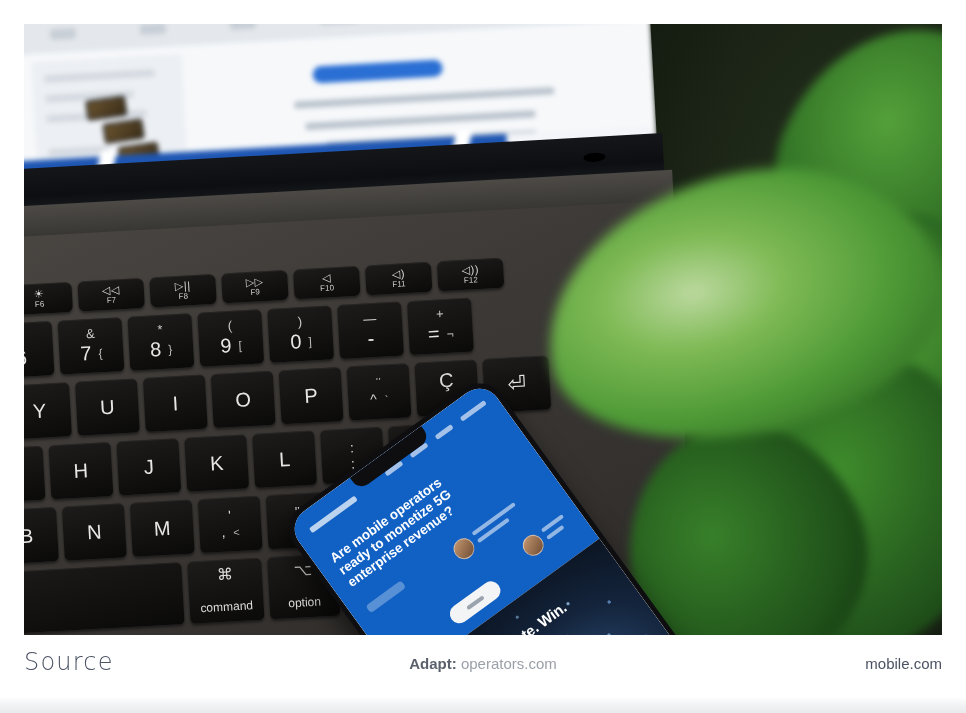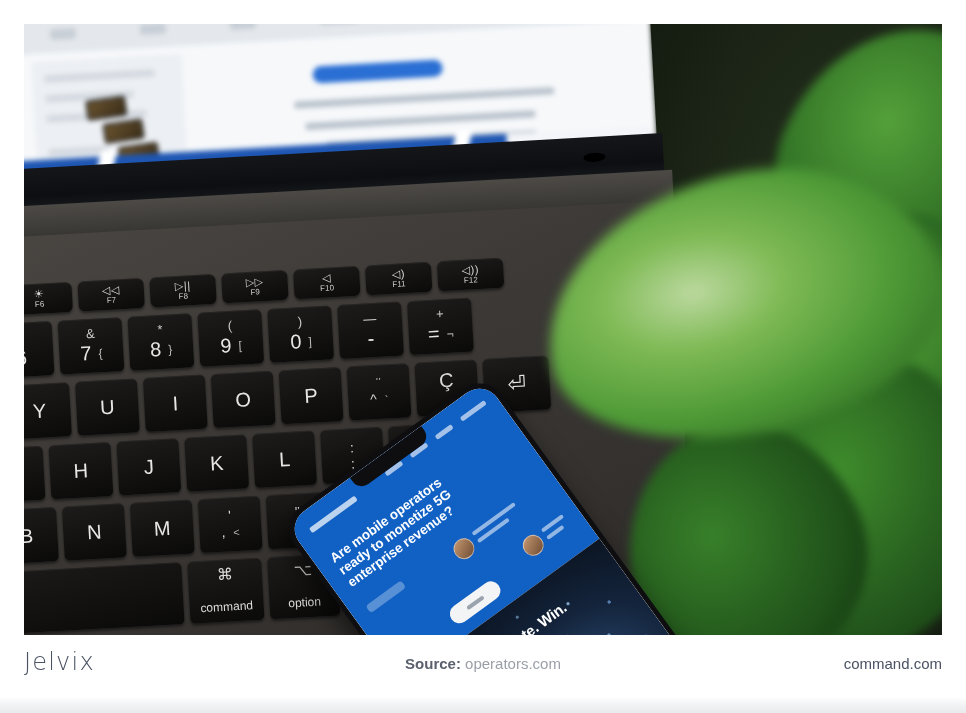--- a/index.html
+++ b/index.html
@@ -771,22 +771,22 @@
 
           </div>
 
         </div>
       </div>
 
     </div>
   </div>
 
   <div class="footer">
-    <div class="logo">Jelvix</div>
+    <div class="logo">Source</div>
     <div class="source">
-      <span class="lbl">Source:</span>
+      <span class="lbl">Adapt:</span>
       <span class="val">operators.com</span>
     </div>
-    <div class="site">command.com</div>
+    <div class="site">mobile.com</div>
   </div>
 
   <div class="bottom-strip"></div>
 </div>
 
 </body></html>

